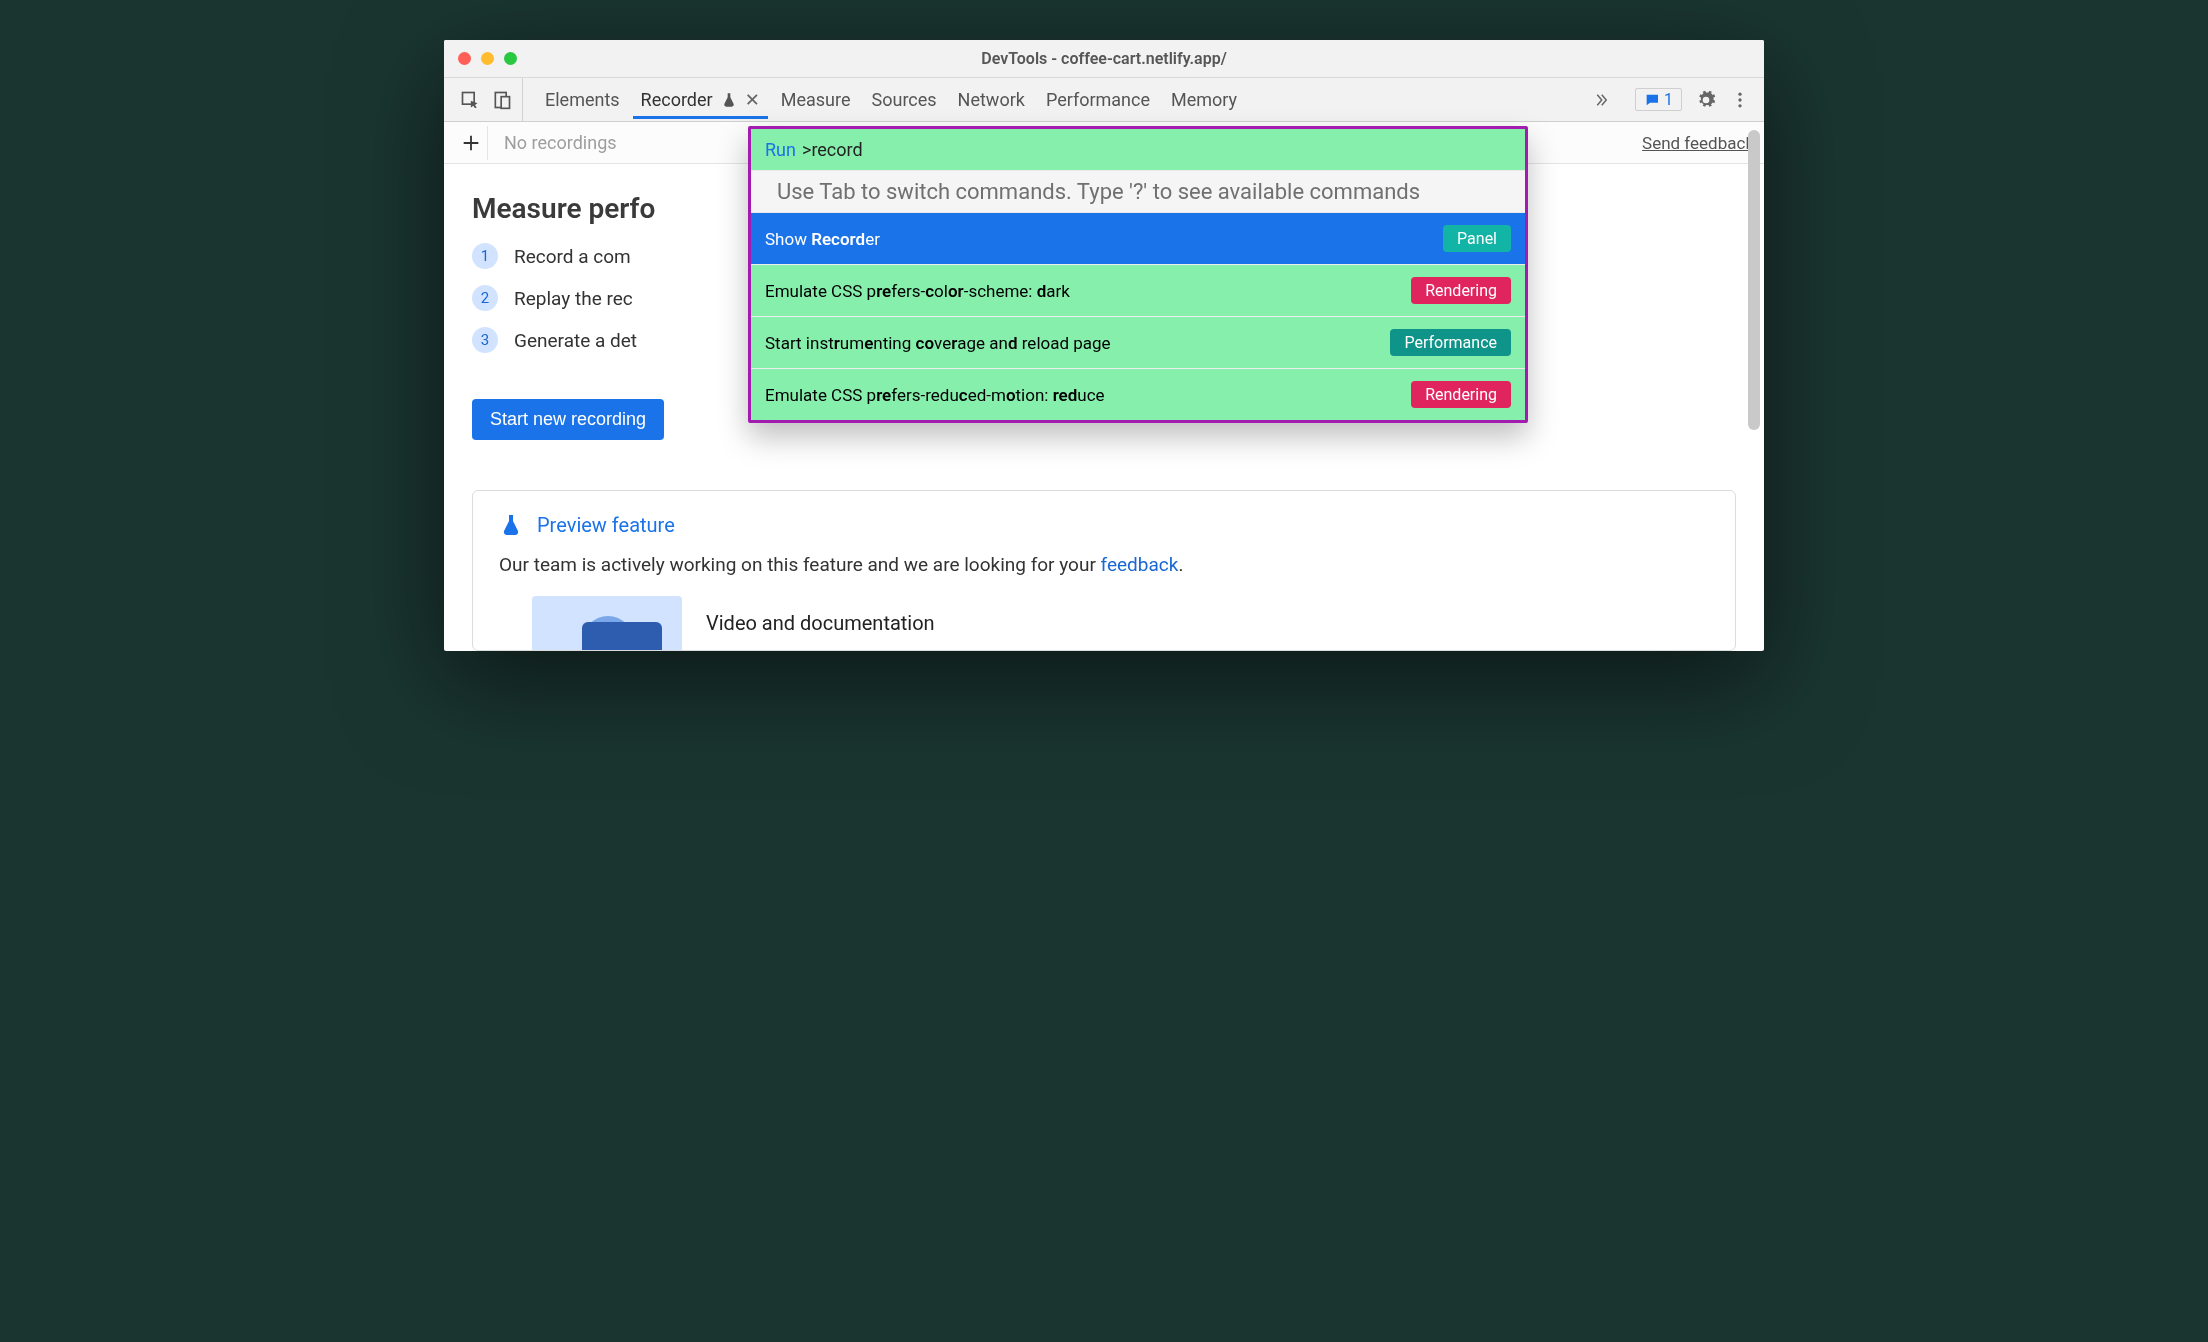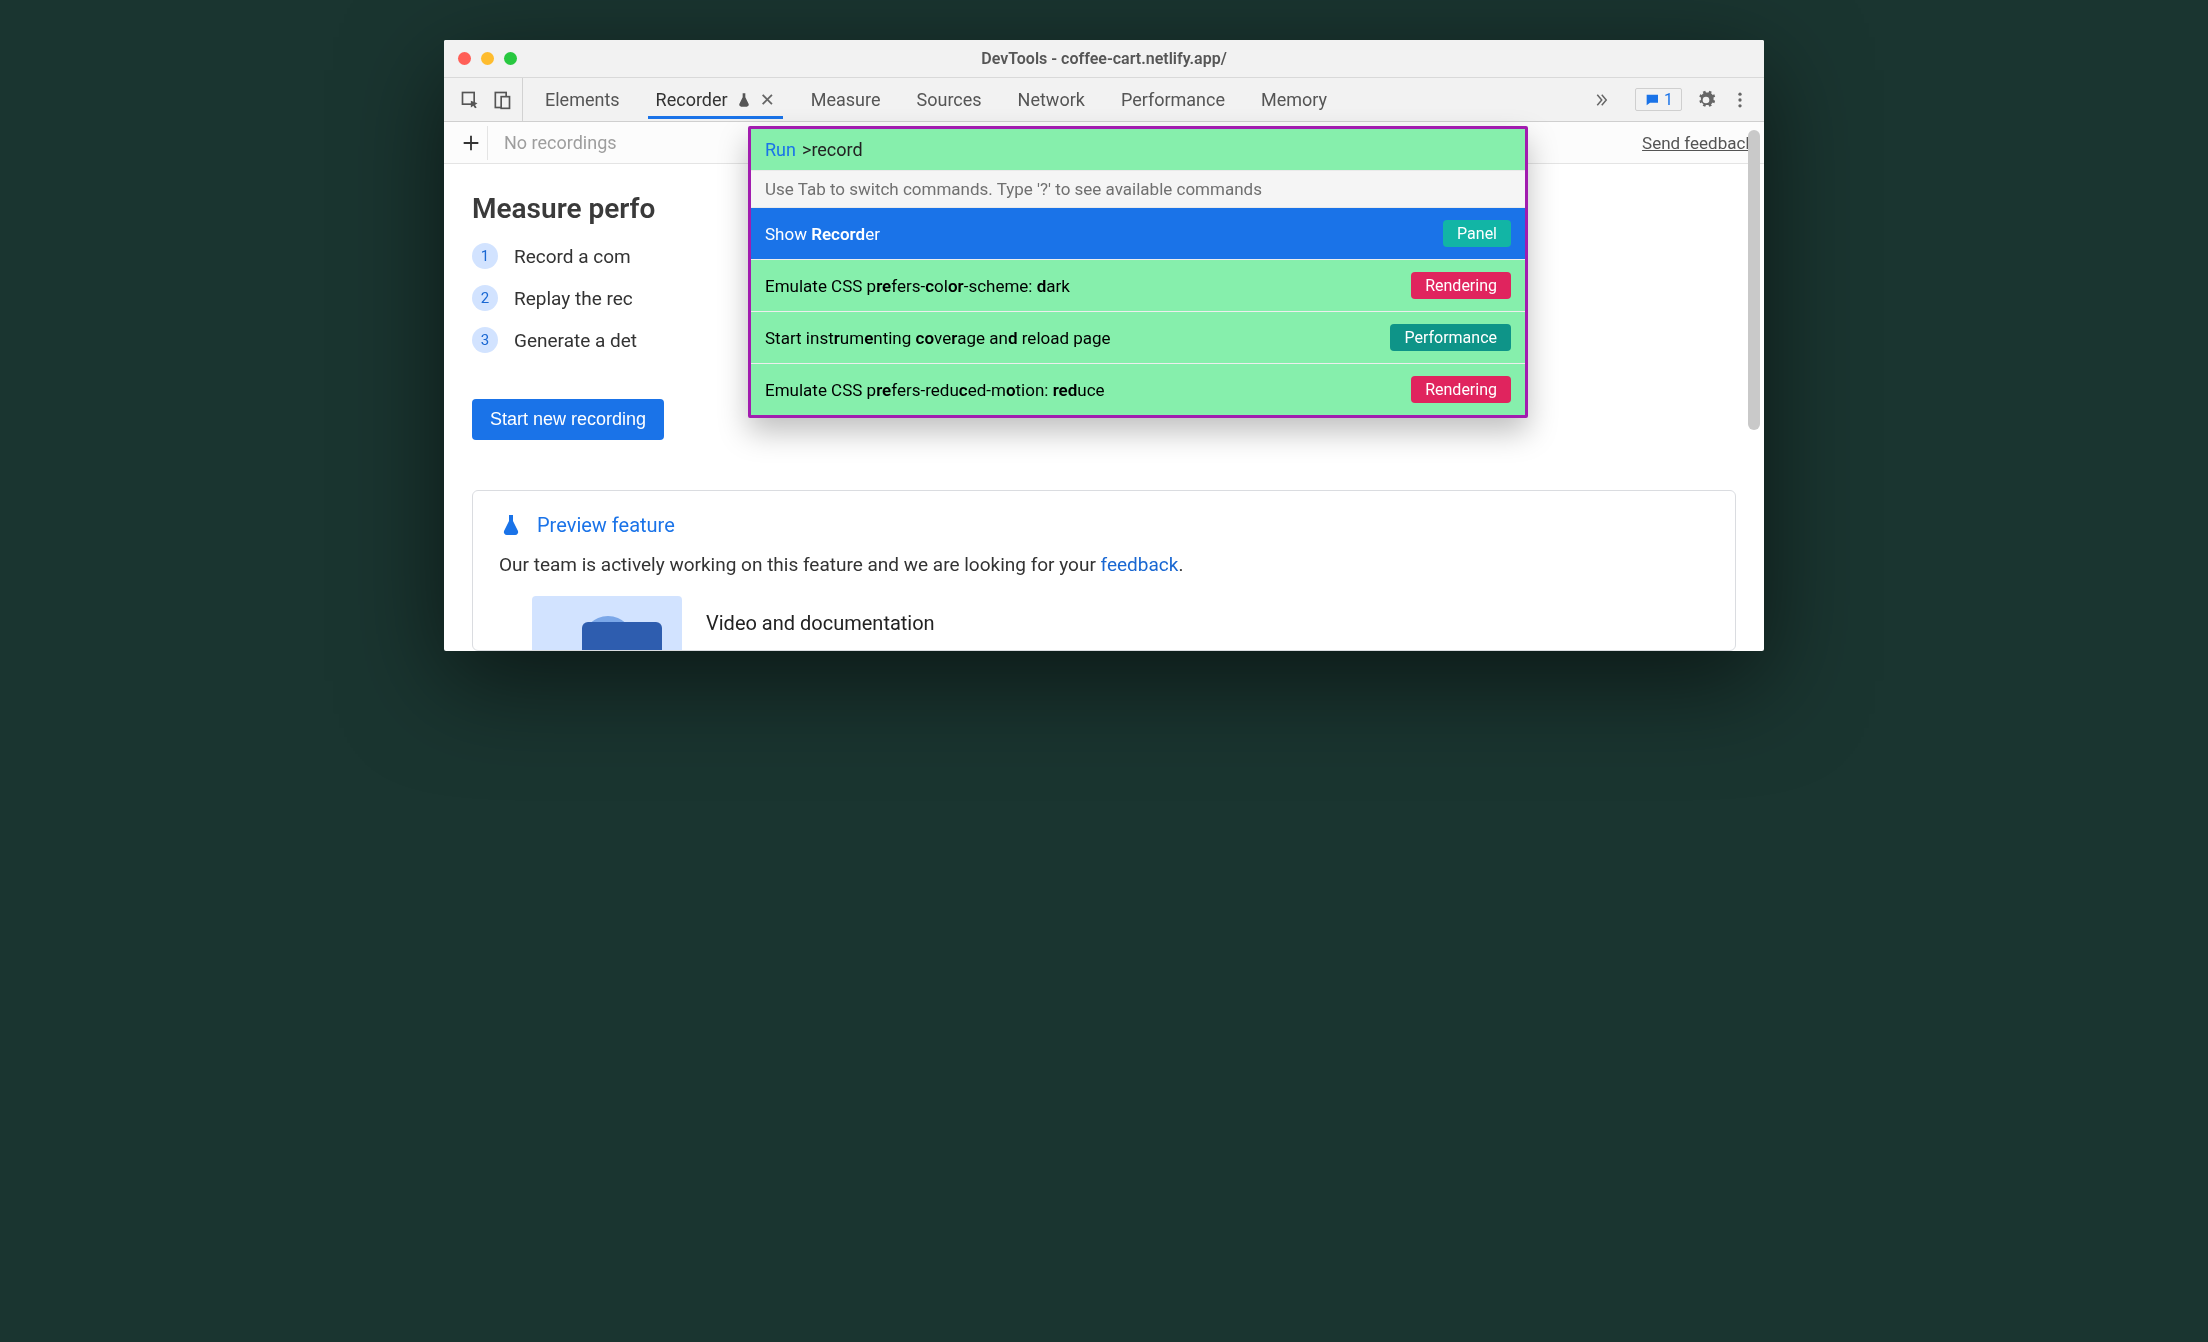--- a/index.html
+++ b/index.html
@@ -42,21 +42,21 @@
   .tabstrip {
     height: 44px;
     background: #f2f2f2;
     border-bottom: 1px solid #cfcfcf;
     display:flex; align-items:center;
     padding: 0 6px;
     position: relative;
   }
   .tabstrip .left-icons { display:flex; gap:12px; align-items:center; padding:0 10px; border-right:1px solid #d2d2d2; height:100%; }
   .ico { width:20px; height:20px; color:#555; display:inline-flex; align-items:center; justify-content:center; }
-  .tabs { display:flex; align-items:flex-end; gap: 28px; padding-left:18px; flex:1; }
+  .tabs { display:flex; align-items:flex-end; gap: 13px; padding-left:18px; flex:1; }
   .tab {
     font-size:18px; color:#555; padding: 8px 4px;
     display:flex; align-items:center; gap:8px;
     cursor:pointer;
     white-space: nowrap;
   }
   .tab.active { color:#333; position:relative; }
   .tab.active::after {
     content:""; position:absolute; left:-4px; right:-4px; bottom:-1px; height:3px; background:#1a73e8;
   }
@@ -134,21 +134,21 @@
   }
   .pal-input-row {
     padding: 10px 14px;
     font-size:18px;
     display:flex; gap:6px; align-items:baseline;
   }
   .pal-run { color:#1a73e8; }
   .pal-query { color:#222; }
   .pal-hint {
     background:#f5f5f5; border-top:1px solid #eaeaea; border-bottom:1px solid #eaeaea;
-    padding: 8px 14px; font-size:17px; color:#707070;
+    padding: 8px 26px; font-size:22px; color:#707070;
   }
   .pal-item {
     display:flex; align-items:center; justify-content:space-between;
     padding: 12px 14px; font-size:17px; border-bottom:1px solid #eee;
   }
   .pal-item:last-child { border-bottom:0; }
   .pal-item.selected { background:#1a73e8; color:#fff; }
   .pal-item .badge {
     color:#fff; padding:4px 14px; border-radius:4px; font-size:16px;
   }

